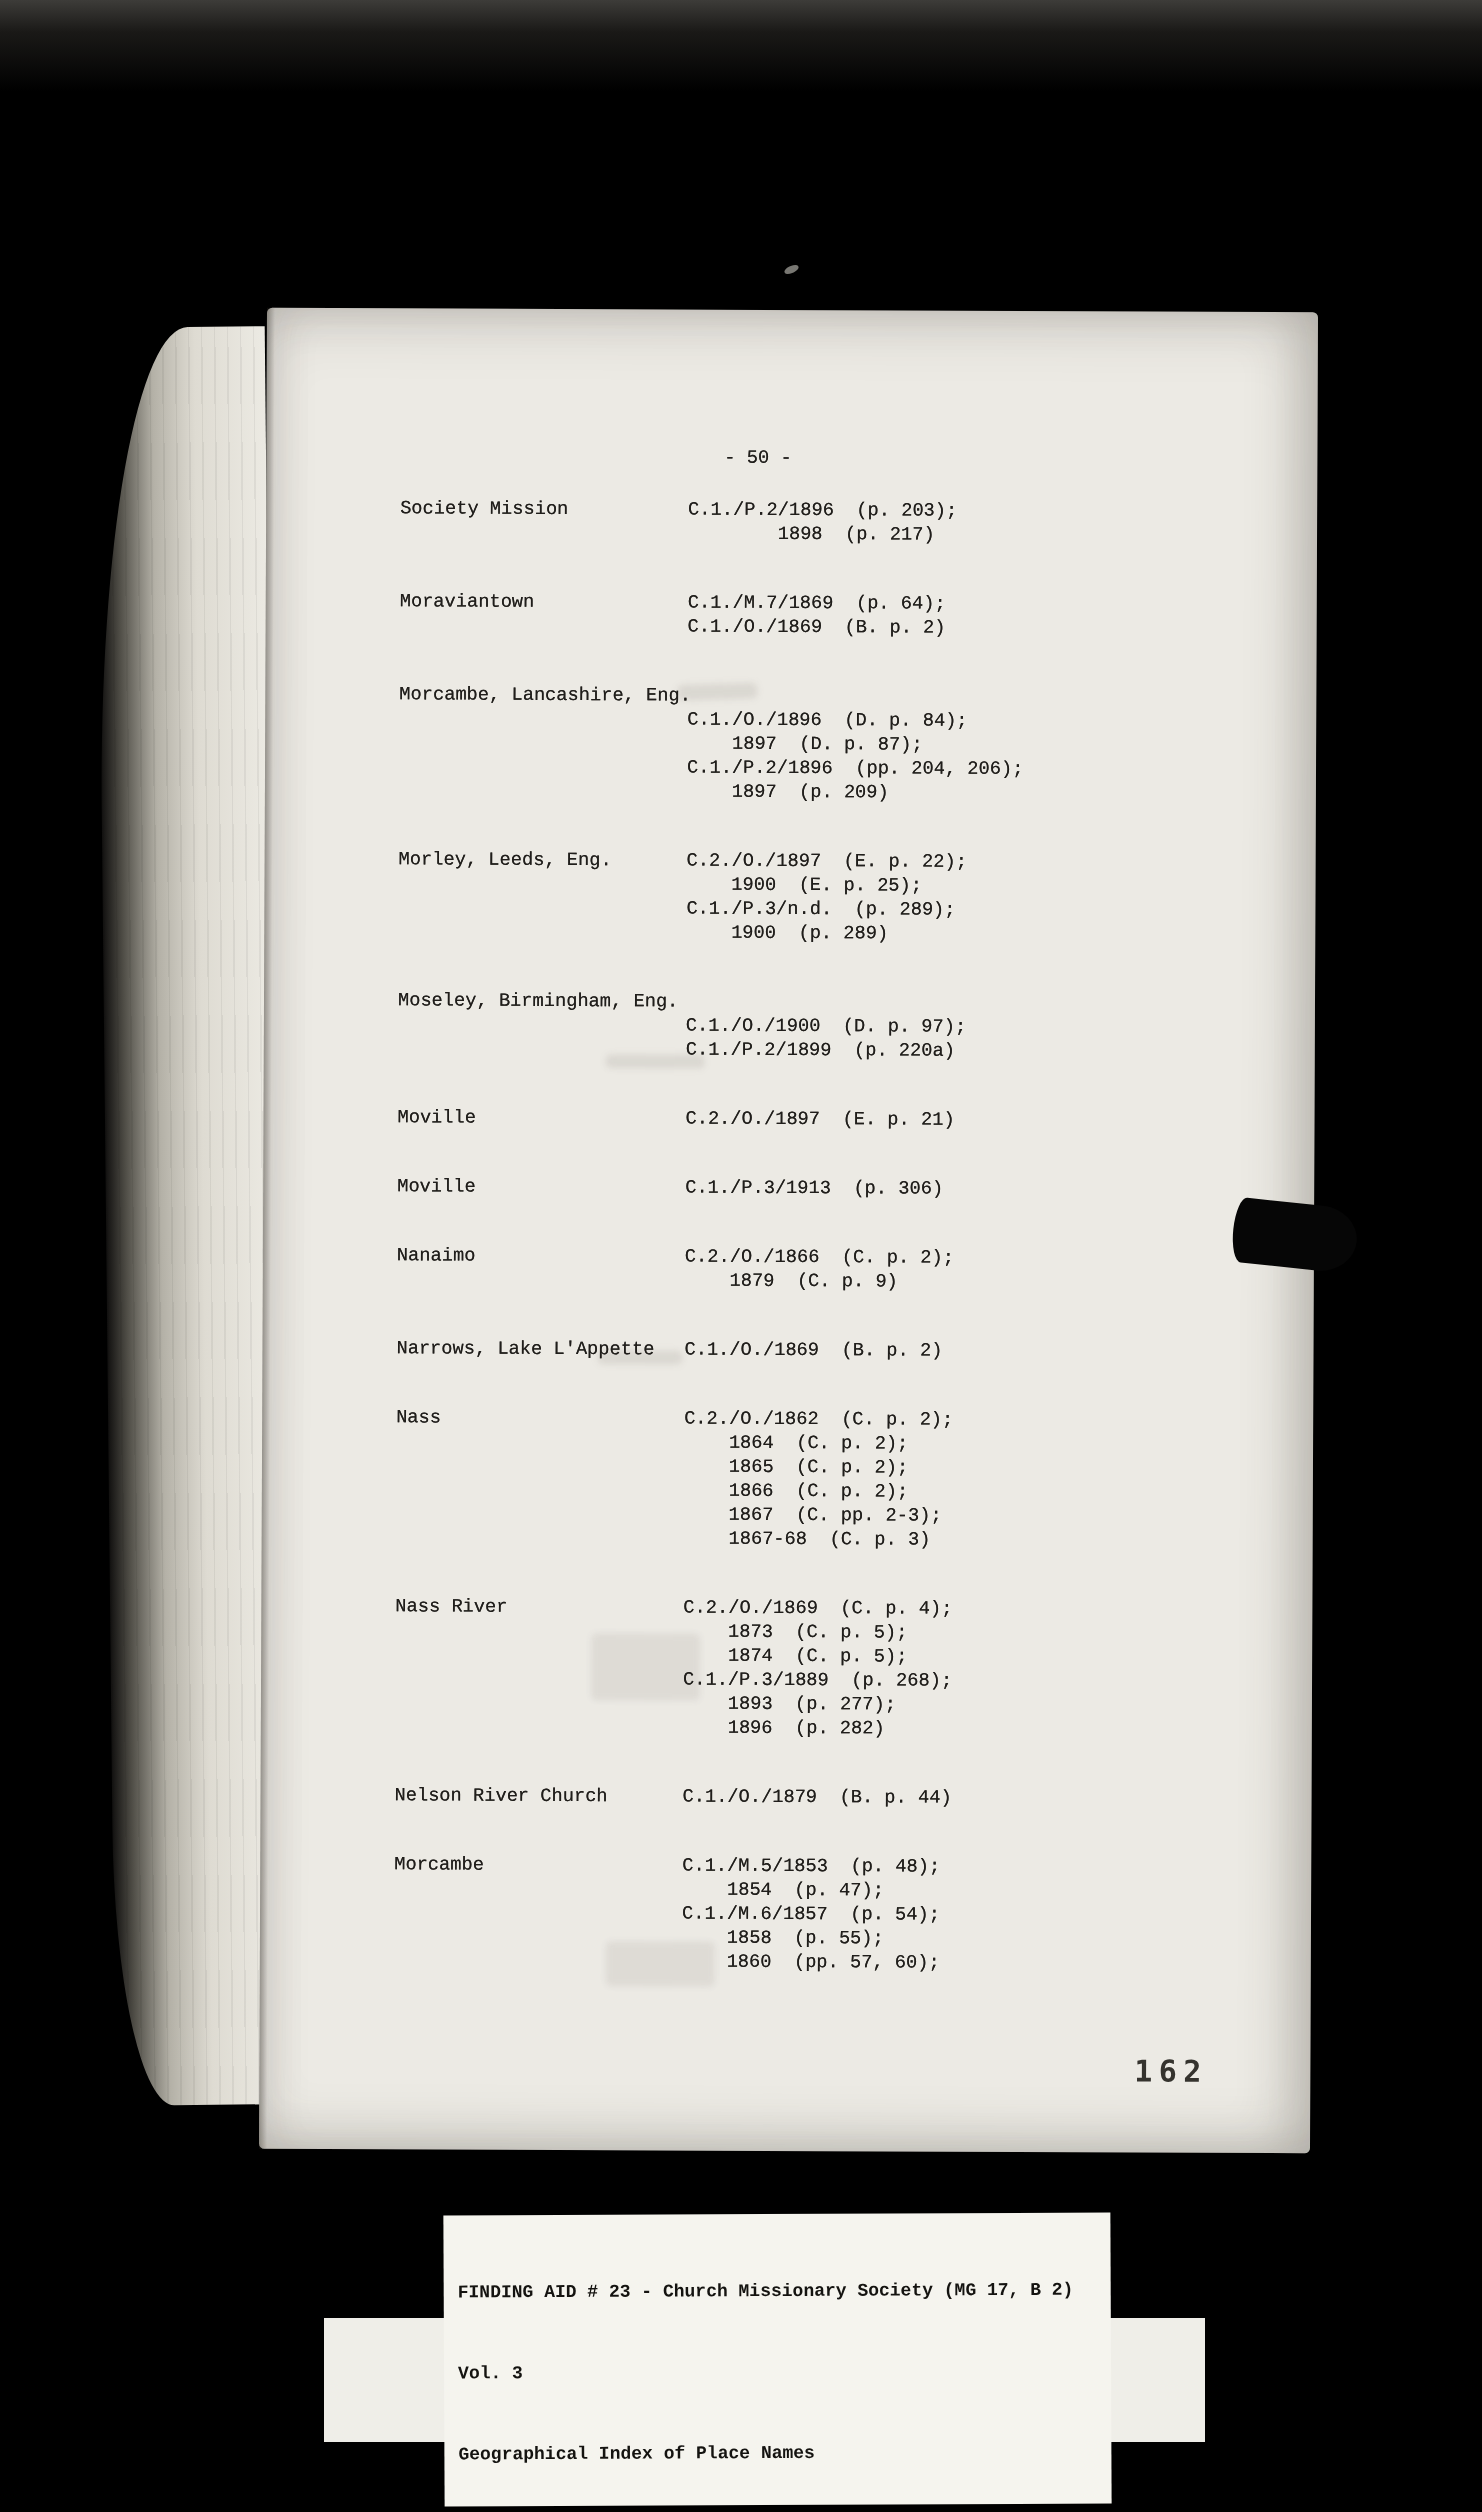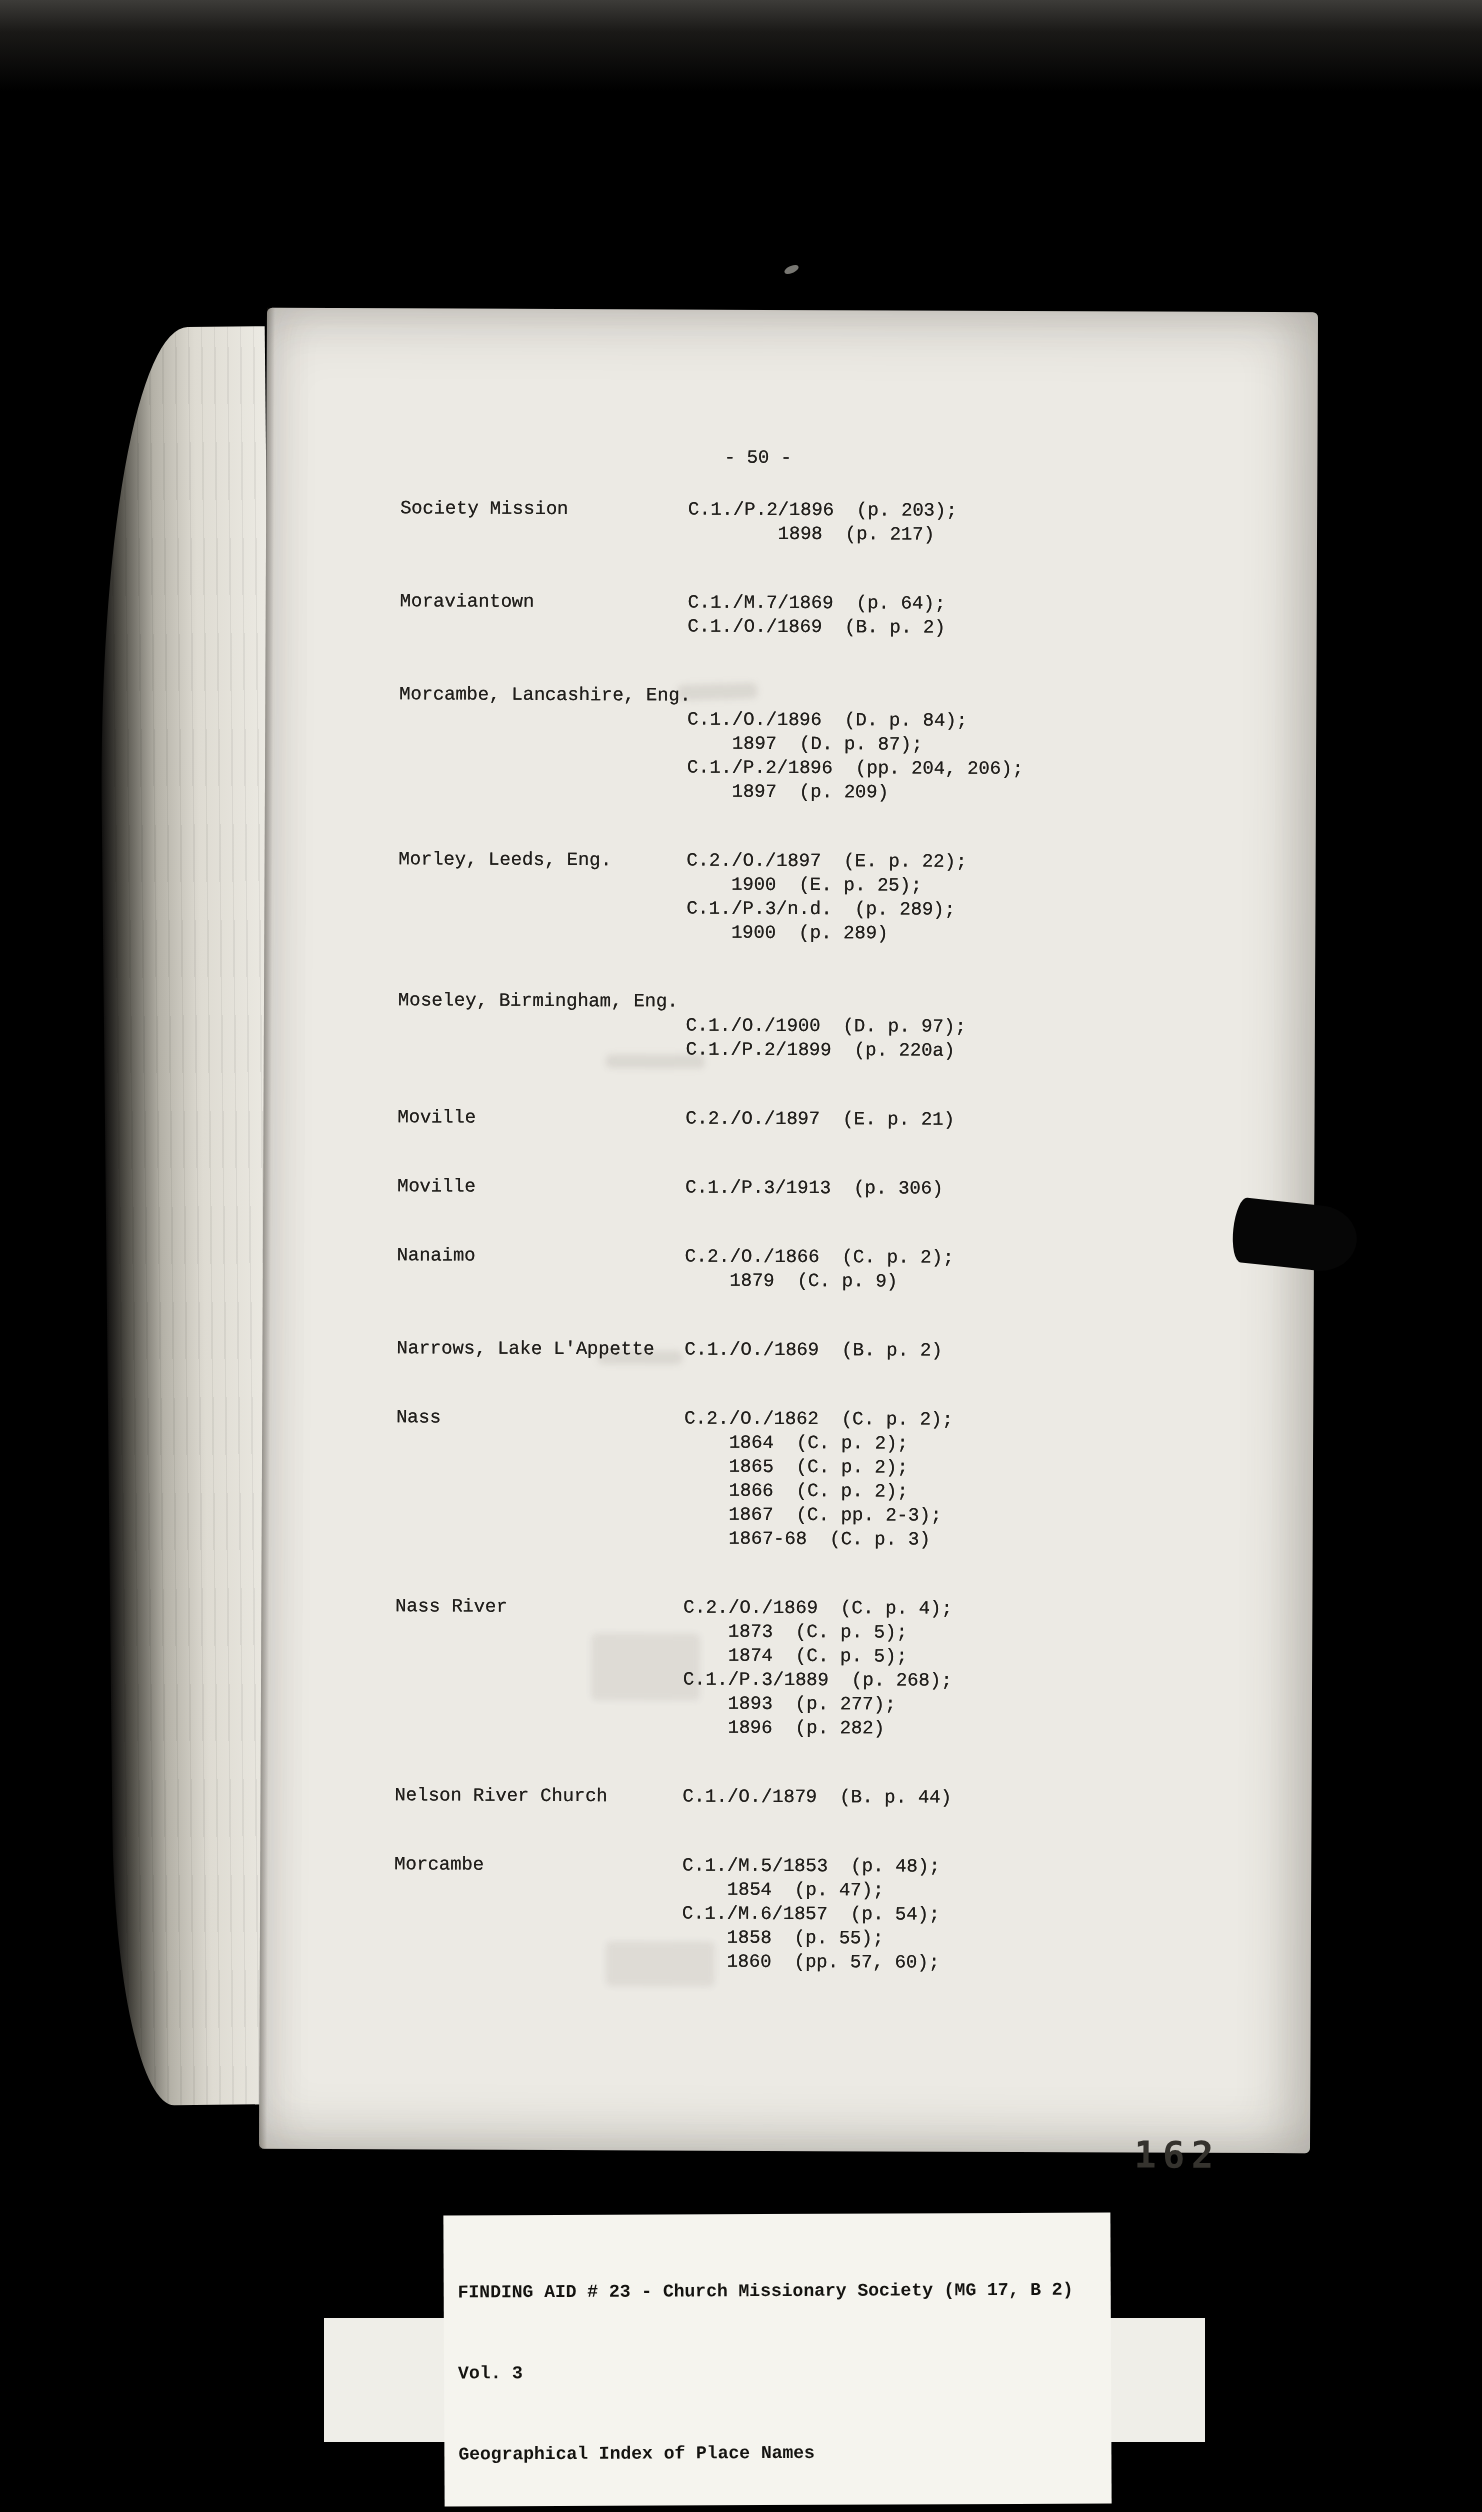--- a/index.html
+++ b/index.html
@@ -59,23 +59,23 @@
     font-size: 18.7px; line-height: 24px; white-space: pre; margin-top: 13px;
   }
 
   .entries { position: absolute; left: 134px; top: 188px; }
   .entry { position: relative; margin-bottom: 45px; font-size: 18.7px; line-height: 24px; }
   .entry-name { position: absolute; left: 0; top: 0; white-space: pre; }
   .entry-refs { display: block; margin-left: 288px; white-space: pre; }
   .entry.stacked .entry-name { position: static; display: block; }
 
   .frame-number {
-    position: absolute; left: 875px; top: 1822px;
+    position: absolute; left: 875px; top: 1742px;
     font-family: "DejaVu Sans Mono", monospace;
-    font-size: 37px; letter-spacing: 6.4px; font-weight: bold;
+    font-size: 30px; letter-spacing: 6.4px; font-weight: bold;
     color: #35332e;
     text-align: center;
   }
 
   
   .binder-clip-mark {
     position: absolute; left: 1233px; top: 1203px; width: 124px; height: 65px;
     background: #060606;
     border-radius: 10.7px 37px 37px 10.7px / 50%;
     transform: rotate(6deg);

